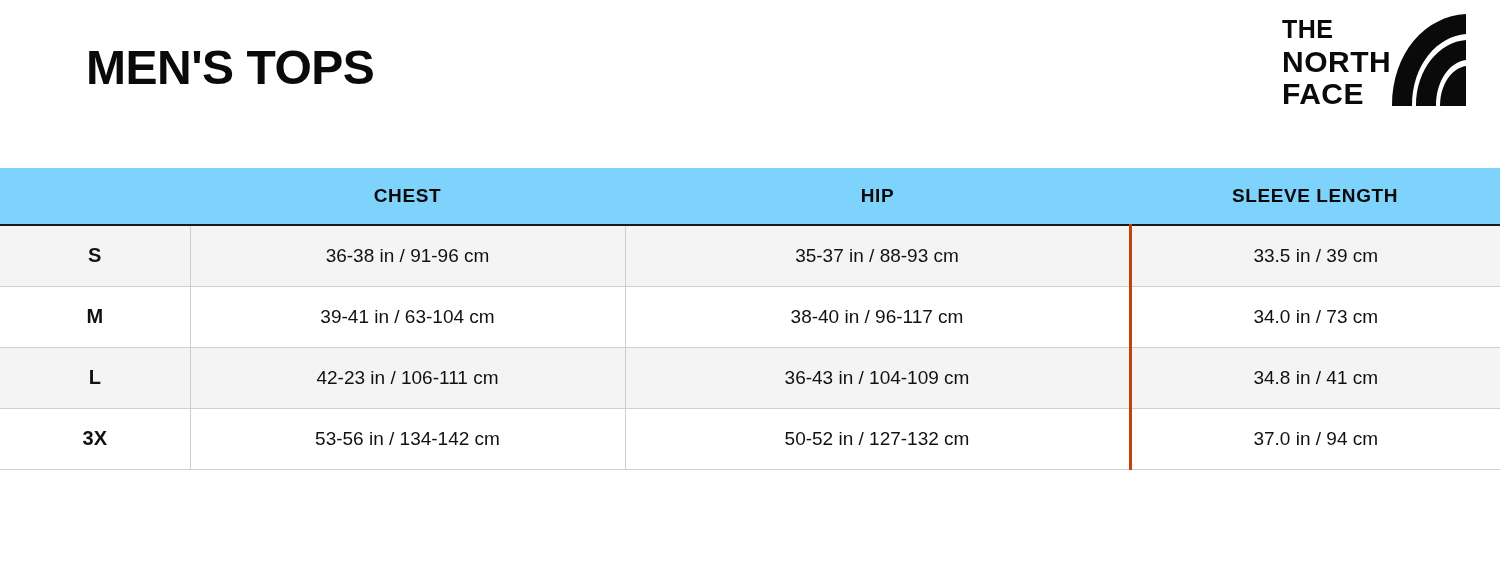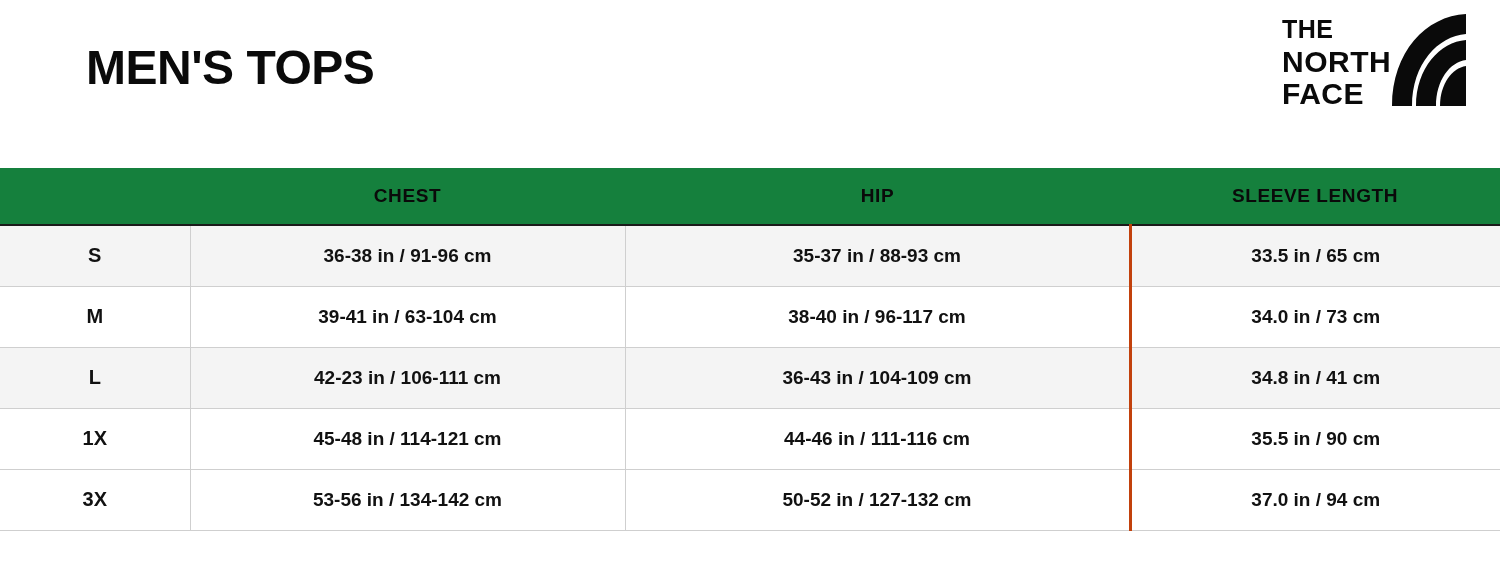--- a/index.html
+++ b/index.html
@@ -65,40 +65,39 @@
     vertical-align: middle;
   }
 
   .sizechart thead th {
     height: 56px;
     font-size: 19px;
     font-weight: bold;
     letter-spacing: 0.6px;
     color: #0a0a0a;
     border-bottom: 2px solid #1a1a1a;
-    background: #15803d;
+    background: #7dd3fc;
   }
   .sizechart thead th.hdr-size {
     border-bottom: 2px solid #1a1a1a;
   }
 
   .sizechart tbody tr {
     height: 61px;
   }
   .sizechart tbody tr.alt {
     background: #f4f4f4;
   }
   .sizechart tbody tr.plain {
     background: #ffffff;
   }
   .sizechart tbody td {
     border-bottom: 1px solid #cfcfcf;
     font-size: 19px;
     color: #111111;
-    font-weight: bold;
   }
   .sizechart tbody td.size-cell {
     font-weight: bold;
     font-size: 20px;
     border-right: 1px solid #cfcfcf;
   }
   .sizechart tbody td.chest-cell {
     border-right: 1px solid #cfcfcf;
   }
   .sizechart tbody td.hip-cell {
@@ -142,41 +141,35 @@
         <th>CHEST</th>
         <th>HIP</th>
         <th>SLEEVE LENGTH</th>
       </tr>
     </thead>
     <tbody>
       <tr class="alt">
         <td class="size-cell">S</td>
         <td class="chest-cell">36-38 in / 91-96 cm</td>
         <td class="hip-cell">35-37 in / 88-93 cm</td>
-        <td class="sleeve-cell">33.5 in / 65 cm</td>
+        <td class="sleeve-cell">33.5 in / 39 cm</td>
       </tr>
       <tr class="plain">
         <td class="size-cell">M</td>
         <td class="chest-cell">39-41 in / 63-104 cm</td>
         <td class="hip-cell">38-40 in / 96-117 cm</td>
         <td class="sleeve-cell">34.0 in / 73 cm</td>
       </tr>
       <tr class="alt">
         <td class="size-cell">L</td>
         <td class="chest-cell">42-23 in / 106-111 cm</td>
         <td class="hip-cell">36-43 in / 104-109 cm</td>
         <td class="sleeve-cell">34.8 in / 41 cm</td>
       </tr>
       <tr class="plain">
-        <td class="size-cell">1X</td>
-        <td class="chest-cell">45-48 in / 114-121 cm</td>
-        <td class="hip-cell">44-46 in / 111-116 cm</td>
-        <td class="sleeve-cell">35.5 in / 90 cm</td>
-      </tr>
-      <tr class="plain">
         <td class="size-cell">3X</td>
         <td class="chest-cell">53-56 in / 134-142 cm</td>
         <td class="hip-cell">50-52 in / 127-132 cm</td>
         <td class="sleeve-cell">37.0 in / 94 cm</td>
       </tr>
     </tbody>
   </table>
 
 </div>
 

